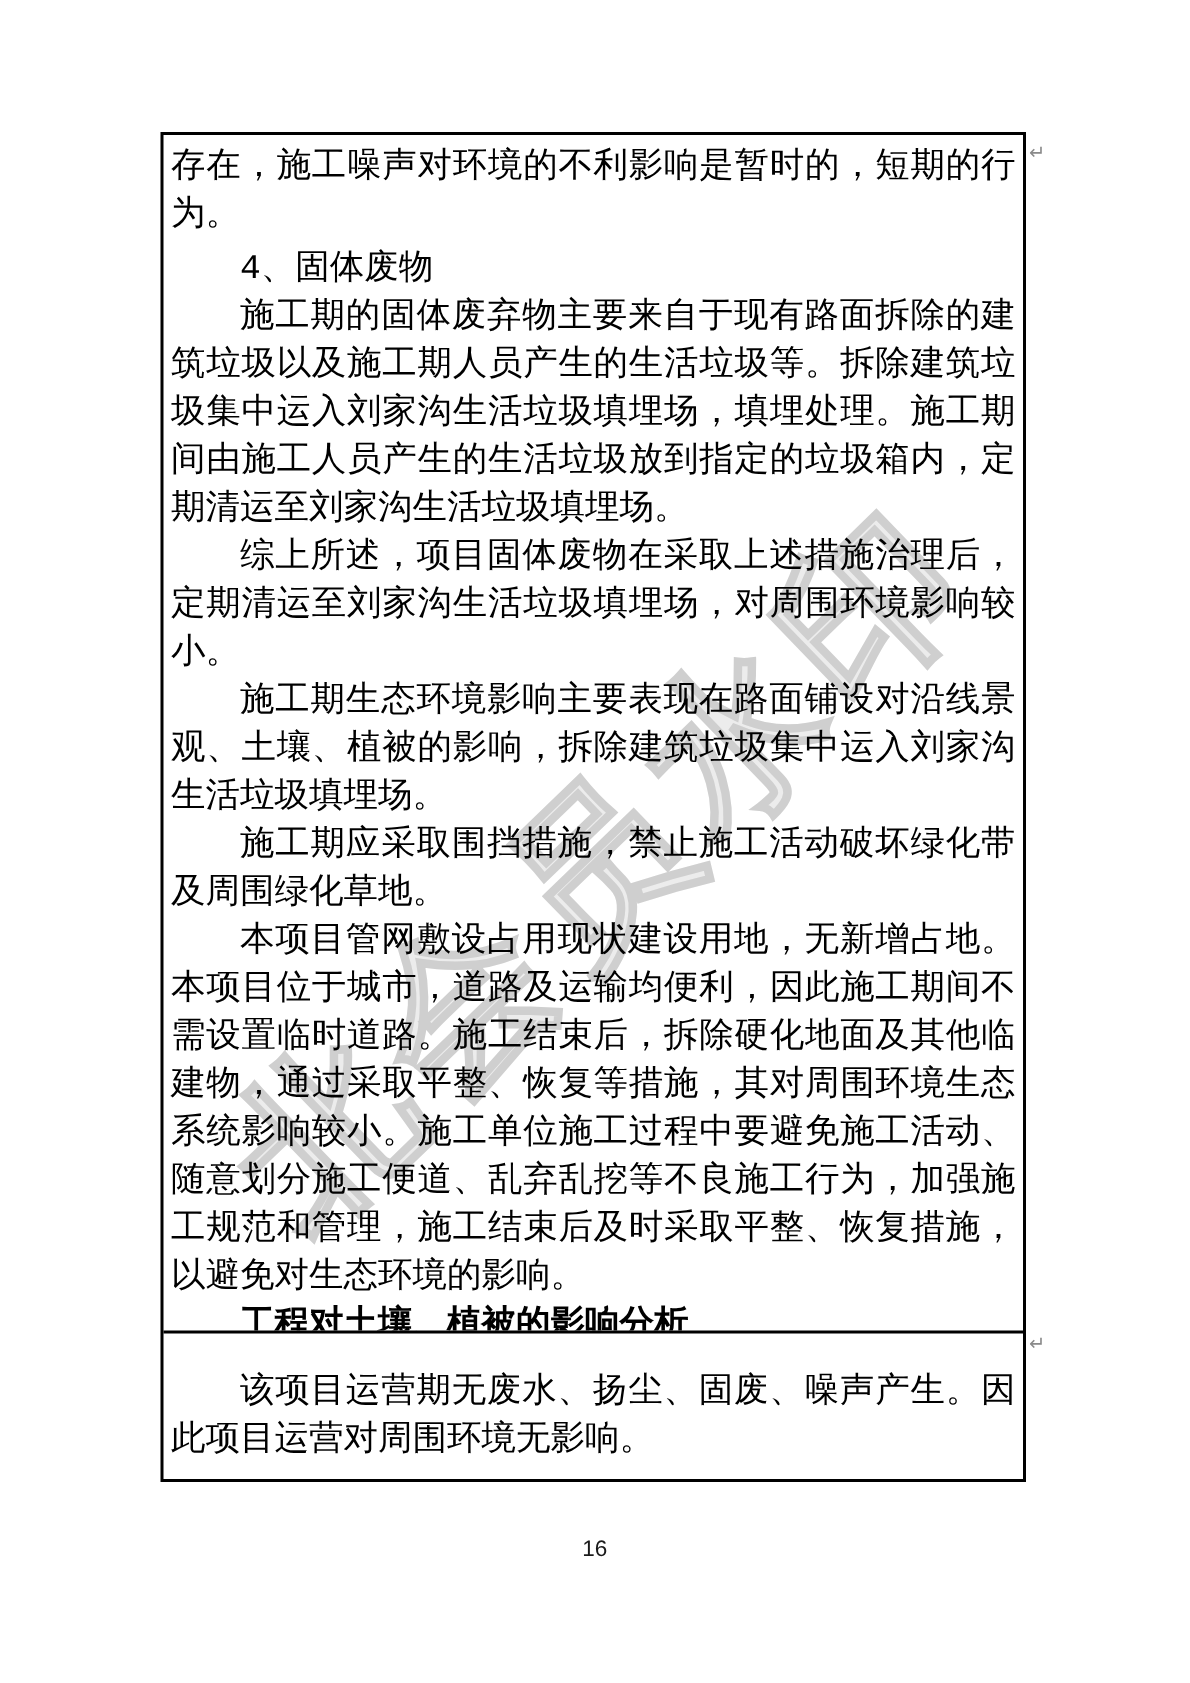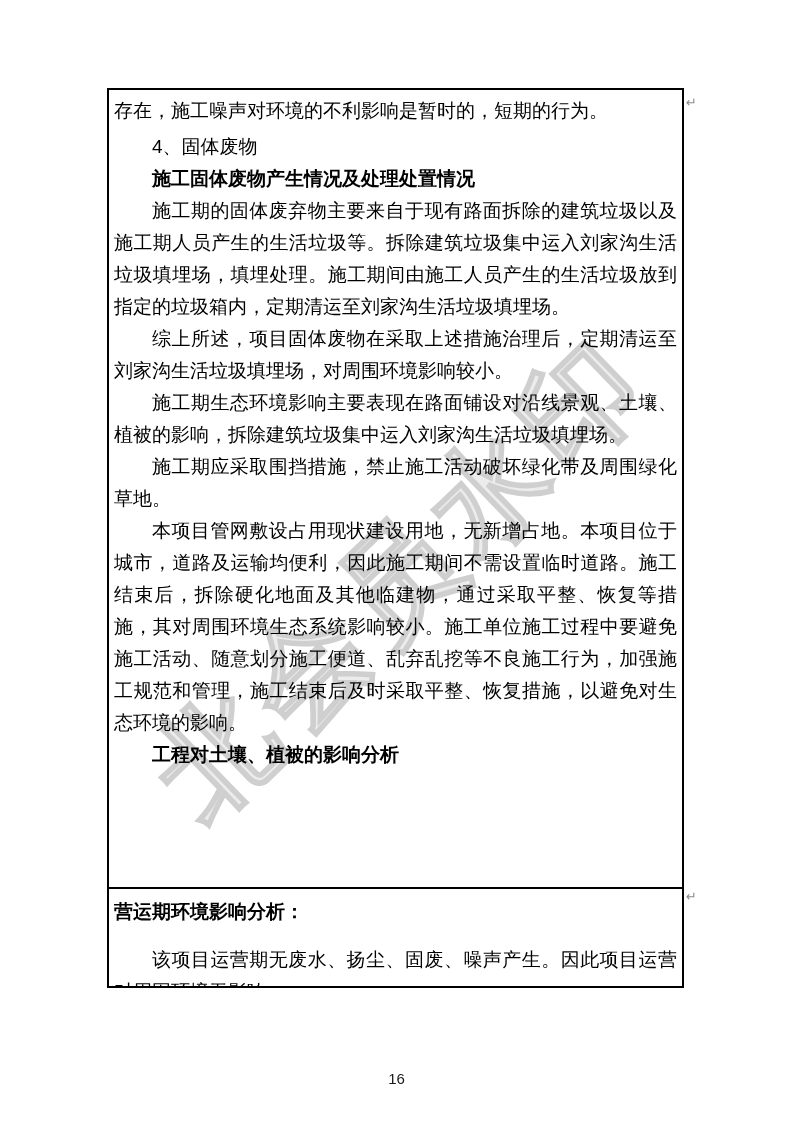--- a/index.html
+++ b/index.html
@@ -16,61 +16,59 @@
     color:#ececec;-webkit-text-stroke:2px #cfcfcf;
     user-select:none;pointer-events:none;
   }
   .doc-table{
     position:absolute;left:107px;top:88px;width:577px;height:900px;
     box-sizing:border-box;border:2px solid #000;z-index:1;
     background:transparent;
   }
   .cell{
     box-sizing:border-box;overflow:hidden;
-    font-size:19px;line-height:32px;text-align:justify;text-justify:inter-character;
+    font-size:23px;line-height:32px;text-align:justify;text-justify:inter-character;font-family:Liberation Mono, monospace;
   }
   .row1{height:797px;padding:5px 5px 0 5px;}
   .row2{height:99px;border-top:2px solid #000;padding:7px 5px 0 5px;}
   .block{margin:0;}
   .para{text-indent:2em;}
   .plain{text-indent:0;}
   .num-heading{text-indent:2em;margin-top:4px;}
   .bold-heading{text-indent:2em;font-weight:700;}
   .row2-heading{font-weight:700;text-indent:0;}
   .row2-body{text-indent:2em;margin-top:16px;}
   .return-mark{
     position:absolute;z-index:1;color:#8a8a8a;font-size:13px;line-height:13px;
     font-family:"DejaVu Sans",sans-serif;
   }
   .rm-top{left:686px;top:96px;}
   .rm-mid{left:686px;top:890px;}
   .page-number{
-    position:absolute;left:0;top:1070px;width:793px;text-align:center;
+    position:absolute;left:0;top:1024px;width:793px;text-align:center;
     font-size:15px;color:#1a1a1a;z-index:1;
   }
 </style>
 </head>
 <body>
 
 <div class="watermark">北会员水印</div>
 
 <div class="doc-table">
   <div class="cell row1">
     <p class="block plain">存在，施工噪声对环境的不利影响是暂时的，短期的行为。</p>
     <p class="block num-heading">4、固体废物</p>
-    <p class="block bold-heading">施工固体废物产生情况及处理处置情况</p>
     <p class="block para">施工期的固体废弃物主要来自于现有路面拆除的建筑垃圾以及施工期人员产生的生活垃圾等。拆除建筑垃圾集中运入刘家沟生活垃圾填埋场，填埋处理。施工期间由施工人员产生的生活垃圾放到指定的垃圾箱内，定期清运至刘家沟生活垃圾填埋场。</p>
     <p class="block para">综上所述，项目固体废物在采取上述措施治理后，定期清运至刘家沟生活垃圾填埋场，对周围环境影响较小。</p>
     <p class="block para">施工期生态环境影响主要表现在路面铺设对沿线景观、土壤、植被的影响，拆除建筑垃圾集中运入刘家沟生活垃圾填埋场。</p>
     <p class="block para">施工期应采取围挡措施，禁止施工活动破坏绿化带及周围绿化草地。</p>
     <p class="block para">本项目管网敷设占用现状建设用地，无新增占地。本项目位于城市，道路及运输均便利，因此施工期间不需设置临时道路。施工结束后，拆除硬化地面及其他临建物，通过采取平整、恢复等措施，其对周围环境生态系统影响较小。施工单位施工过程中要避免施工活动、随意划分施工便道、乱弃乱挖等不良施工行为，加强施工规范和管理，施工结束后及时采取平整、恢复措施，以避免对生态环境的影响。</p>
     <p class="block bold-heading">工程对土壤、植被的影响分析</p>
   </div>
   <div class="cell row2">
-    <p class="block row2-heading">营运期环境影响分析：</p>
     <p class="block row2-body">该项目运营期无废水、扬尘、固废、噪声产生。因此项目运营对周围环境无影响。</p>
   </div>
 </div>
 
 <span class="return-mark rm-top">↵</span>
 <span class="return-mark rm-mid">↵</span>
 
 <div class="page-number">16</div>
 
 </body></html>

